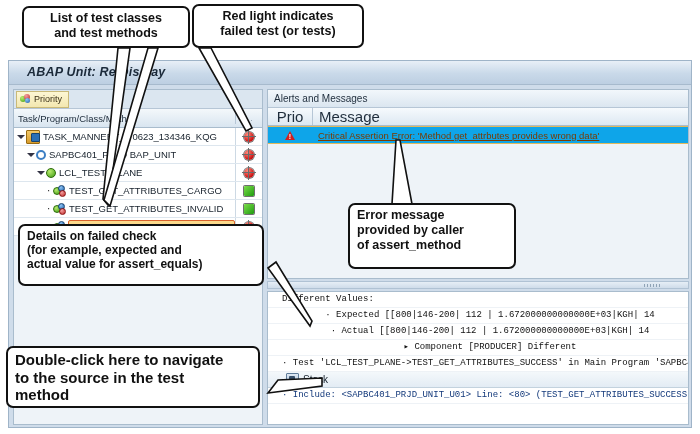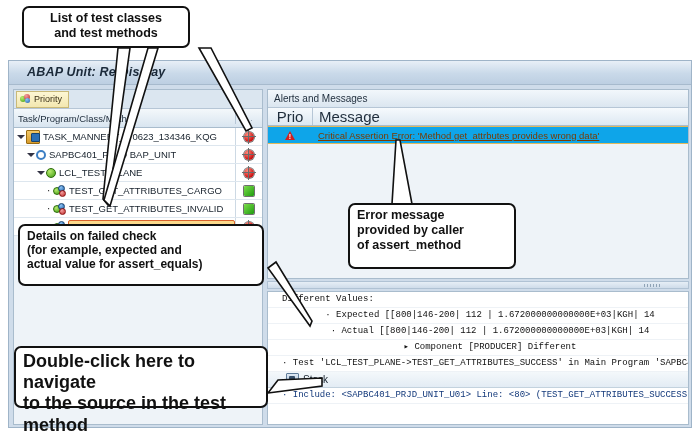--- a/index.html
+++ b/index.html
@@ -387,38 +387,44 @@
     <polygon points="268,393 278,380 322,378 322,386" fill="#ffffff" stroke="#111" stroke-width="1.6"></polygon>
   </svg>
 
   <div class="callout" id="callout-1" style="left:22px;top:6px;width:168px;height:42px;font-size:12.5px;text-align:center;justify-content:center;">
       <div style="width: 100%;">
         <span>List of test classes</span>
         <span>and test methods</span>
       </div>
     </div>
 
+  <div class="callout" id="callout-2" style="left:192px;top:4px;width:172px;height:44px;font-size:12.5px;text-align:center;justify-content:center;">
+      <div style="width: 100%;">
+        <span>Red light indicates</span>
+        <span>failed test (or tests)</span>
+      </div>
+    </div>
 
   <div class="callout" id="callout-3" style="left:18px;top:224px;width:246px;height:62px;font-size:12px;text-align:left;">
       <div style="width: 100%;">
         <span>Details on failed check</span>
         <span>(for example, expected and</span>
         <span>actual value for assert_equals)</span>
       </div>
     </div>
 
   <div class="callout" id="callout-4" style="left:348px;top:203px;width:168px;height:66px;font-size:12.5px;text-align:left;">
       <div style="width: 100%;">
         <span>Error message</span>
         <span>provided by caller</span>
         <span>of assert_method</span>
       </div>
     </div>
 
-  <div class="callout" id="callout-5" style="left:14px;top:346px;width:254px;height:62px;font-size:18px;text-align:left;">
+  <div class="callout" id="callout-5" style="left:6px;top:346px;width:254px;height:62px;font-size:15px;text-align:left;">
       <div style="width: 100%;">
         <span>Double-click here to navigate</span>
         <span>to the source in the test</span>
         <span>method</span>
       </div>
     </div>
 
 </div>
 
 </body></html>

